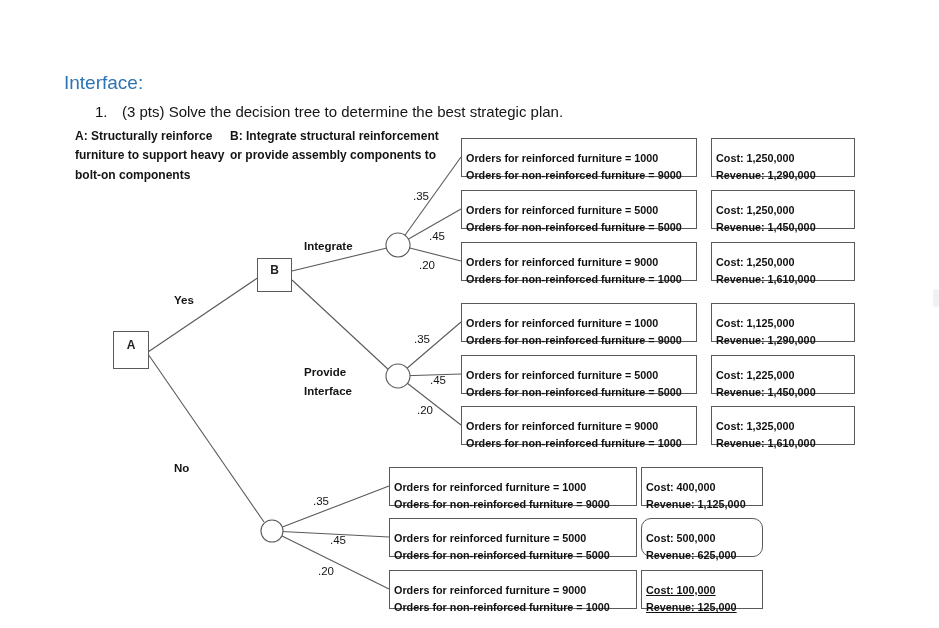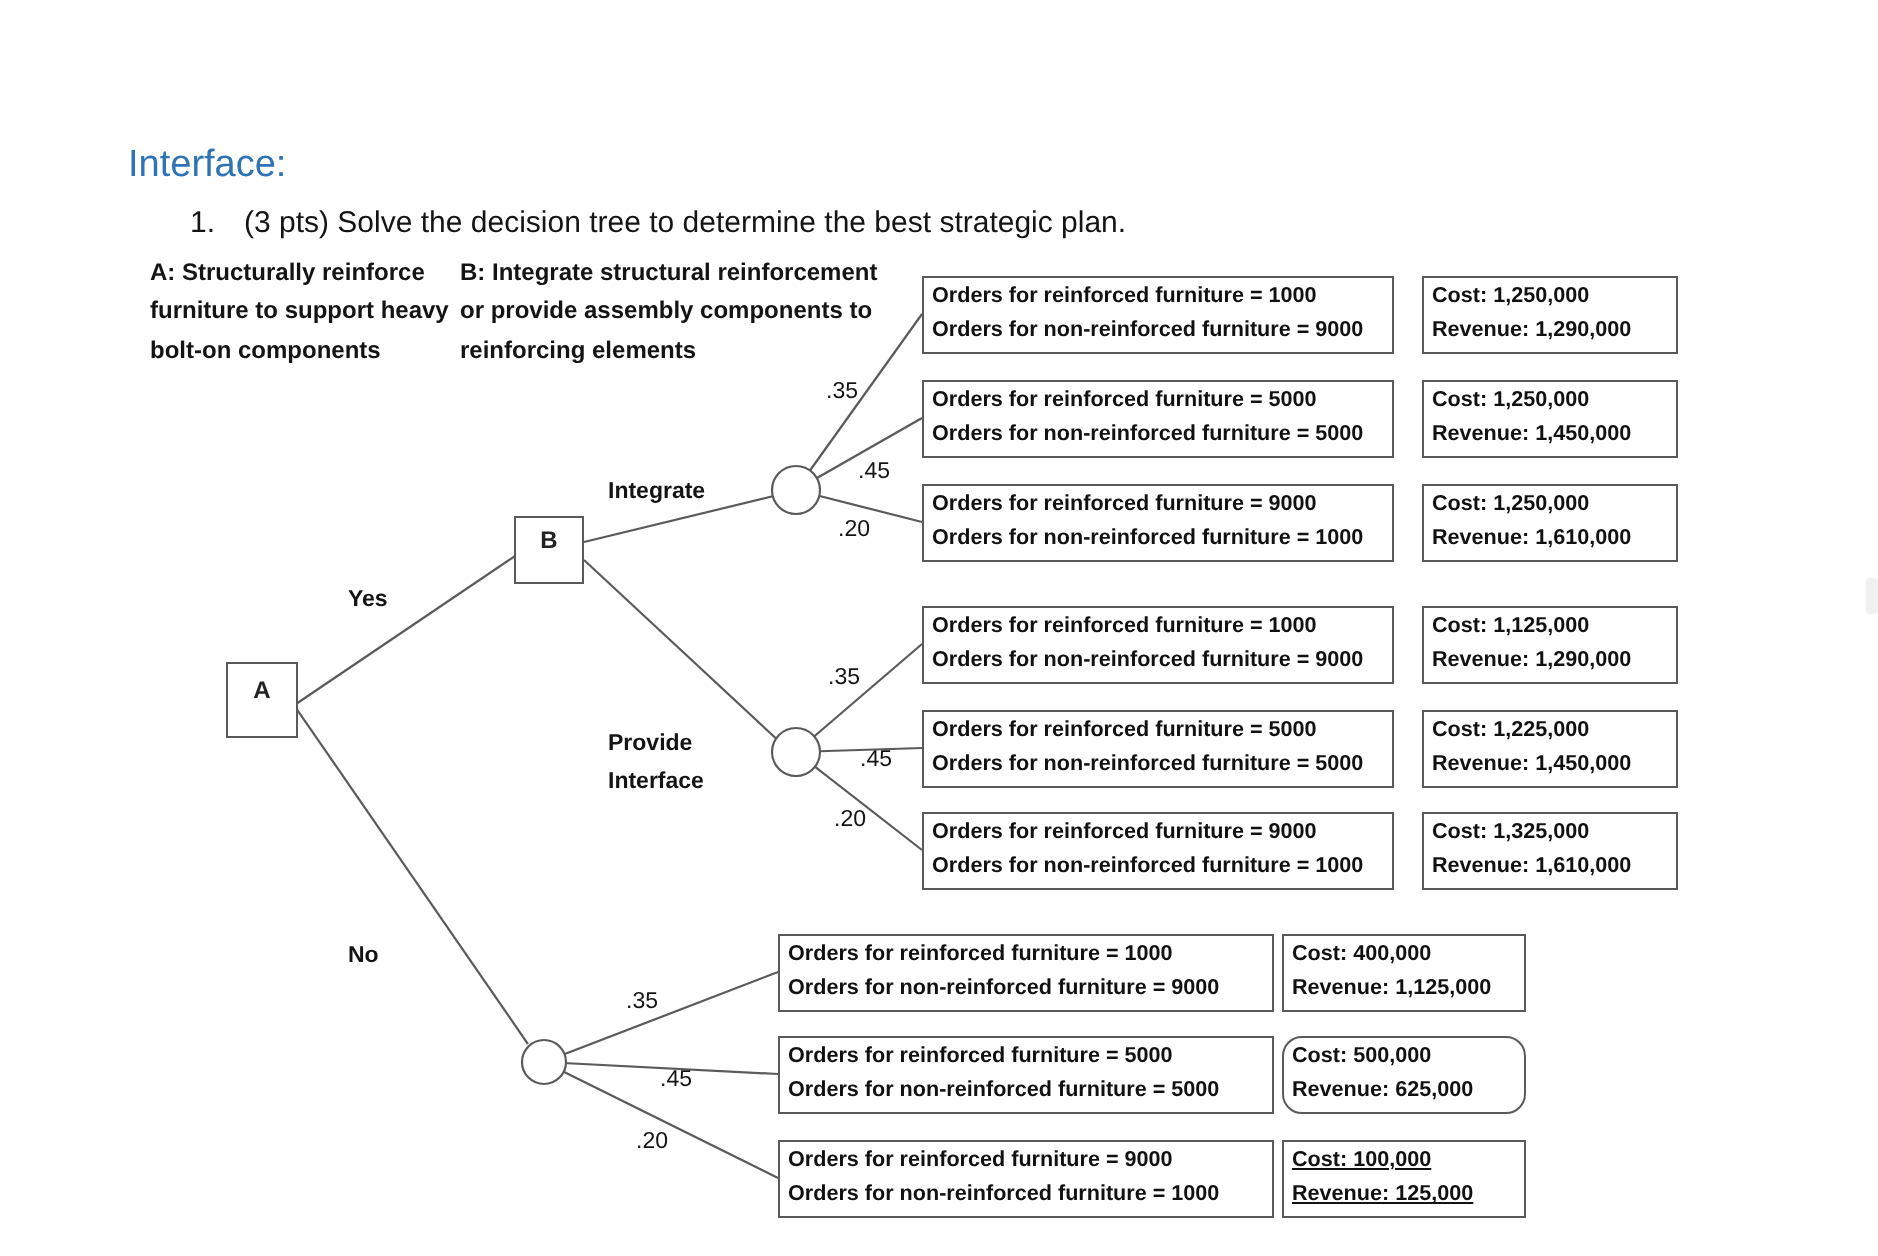--- a/index.html
+++ b/index.html
@@ -27,26 +27,26 @@
   .dnode{
     position:absolute;border:1px solid var(--line);background:#fff;box-sizing:border-box;
     display:flex;align-items:center;justify-content:center;
     font-size:12px;font-weight:700;color:#222;
   }
   .dnode span{position:relative;top:-5px;}
   .blabel{position:absolute;font-size:11.5px;font-weight:600;line-height:19px;white-space:nowrap;}
   .prob{position:absolute;font-size:11.5px;font-weight:400;white-space:nowrap;}
   .obox{
     position:absolute;box-sizing:border-box;height:39px;border:1px solid var(--line);
-    background:#fff;padding:1px 4px;font-size:10.8px;font-weight:600;line-height:17.4px;
+    background:#fff;padding:11px 4px;font-size:10.8px;font-weight:600;line-height:17.4px;
     white-space:nowrap;color:#111;
   }
   .obox div{white-space:nowrap;}
   .orders{width:236px;left:461px;}
-  .payoff{width:128px;left:711px;}
+  .payoff{width:144px;left:711px;}
   .orders-no{width:248px;left:389px;}
   .payoff-no{width:122px;left:641px;}
   .scroll-thumb{
     position:absolute;left:933px;top:289px;width:6px;height:18px;
     background:#f1f1f1;border-radius:2px;
   }
 </style>
 </head>
 <body>
 
@@ -59,21 +59,20 @@
   </div>
 
   <div class="legend legend-a">
     <div>A: Structurally reinforce</div>
     <div>furniture to support heavy</div>
     <div>bolt-on components</div>
   </div>
   <div class="legend legend-b">
     <div>B: Integrate structural reinforcement</div>
     <div>or provide assembly components to</div>
-    <div>reinforcing elements</div>
   </div>
 
   <svg class="tree" width="939" height="628">
 
     <line x1="148" y1="352" x2="259" y2="277"></line>
     <line x1="148" y1="354" x2="264" y2="522"></line>
     <line x1="292" y1="271" x2="391" y2="247"></line>
     <line x1="292" y1="280" x2="391" y2="372"></line>
 
     <line x1="398" y1="245" x2="461" y2="157"></line>
@@ -94,21 +93,21 @@
   </svg>
 
   <div class="dnode" style="left:113px;top:331px;width:36px;height:38px;">
     <span>A</span>
   </div>
   <div class="dnode" style="left:257px;top:258px;width:35px;height:34px;">
     <span>B</span>
   </div>
 
   <div class="blabel" style="left:174px;top:291px;">Yes</div>
-  <div class="blabel" style="left:174px;top:469px;text-align:right;">No</div>
+  <div class="blabel" style="left:174px;top:459px;text-align:right;">No</div>
   <div class="blabel" style="left:304px;top:237px;">Integrate</div>
   <div class="blabel" style="left:304px;top:363px;">
     <div>Provide</div>
     <div>Interface</div>
   </div>
 
   <div class="prob" style="left:413px;top:190px;">.35</div>
   <div class="prob" style="left:429px;top:230px;">.45</div>
   <div class="prob" style="left:419px;top:259px;">.20</div>
 

